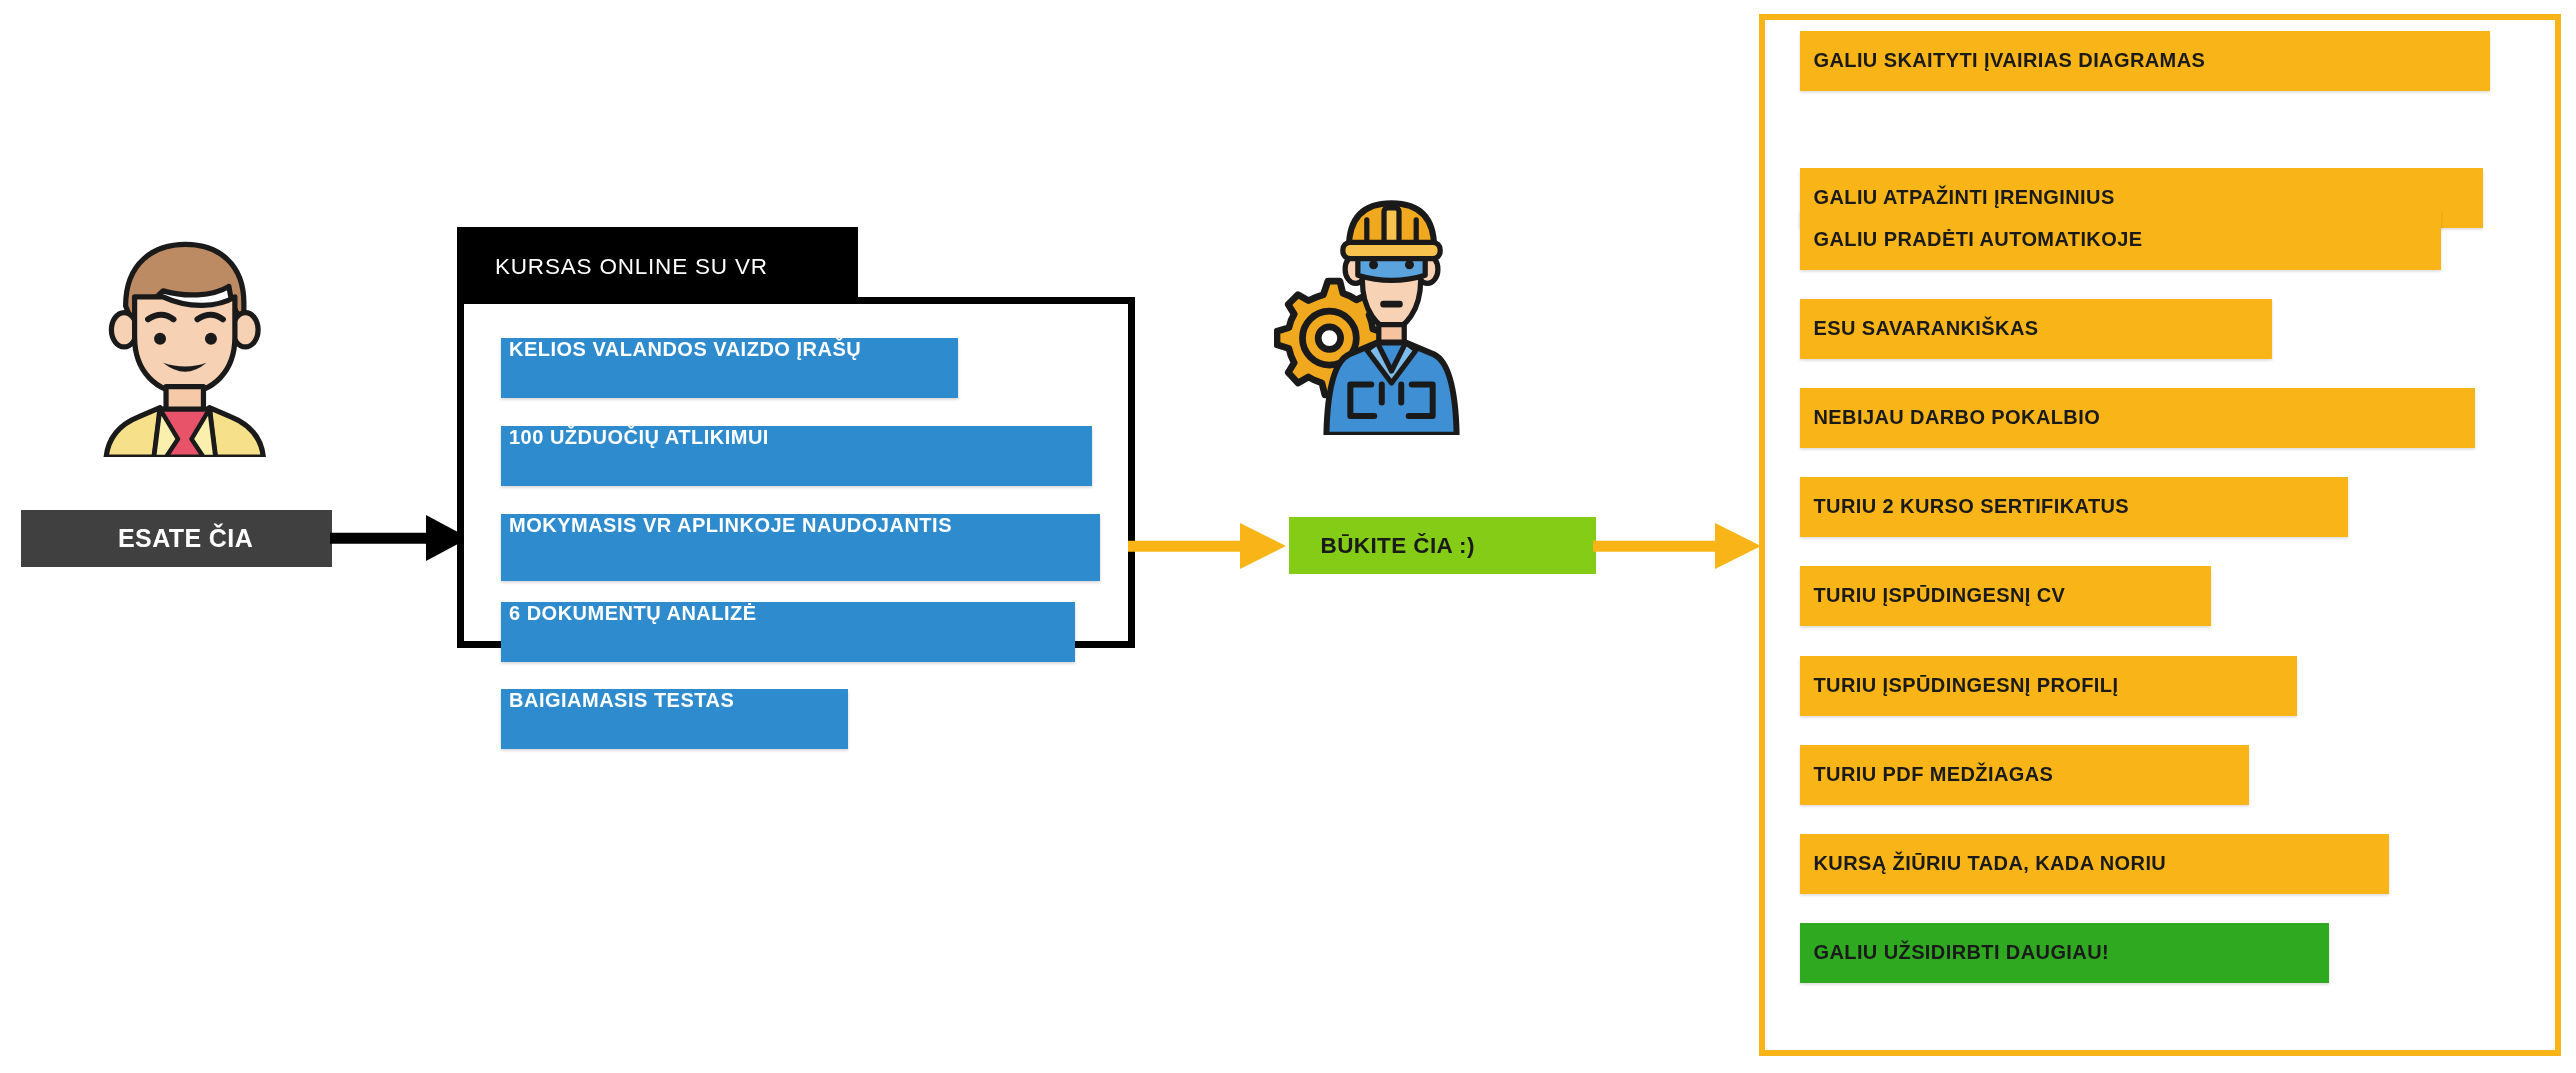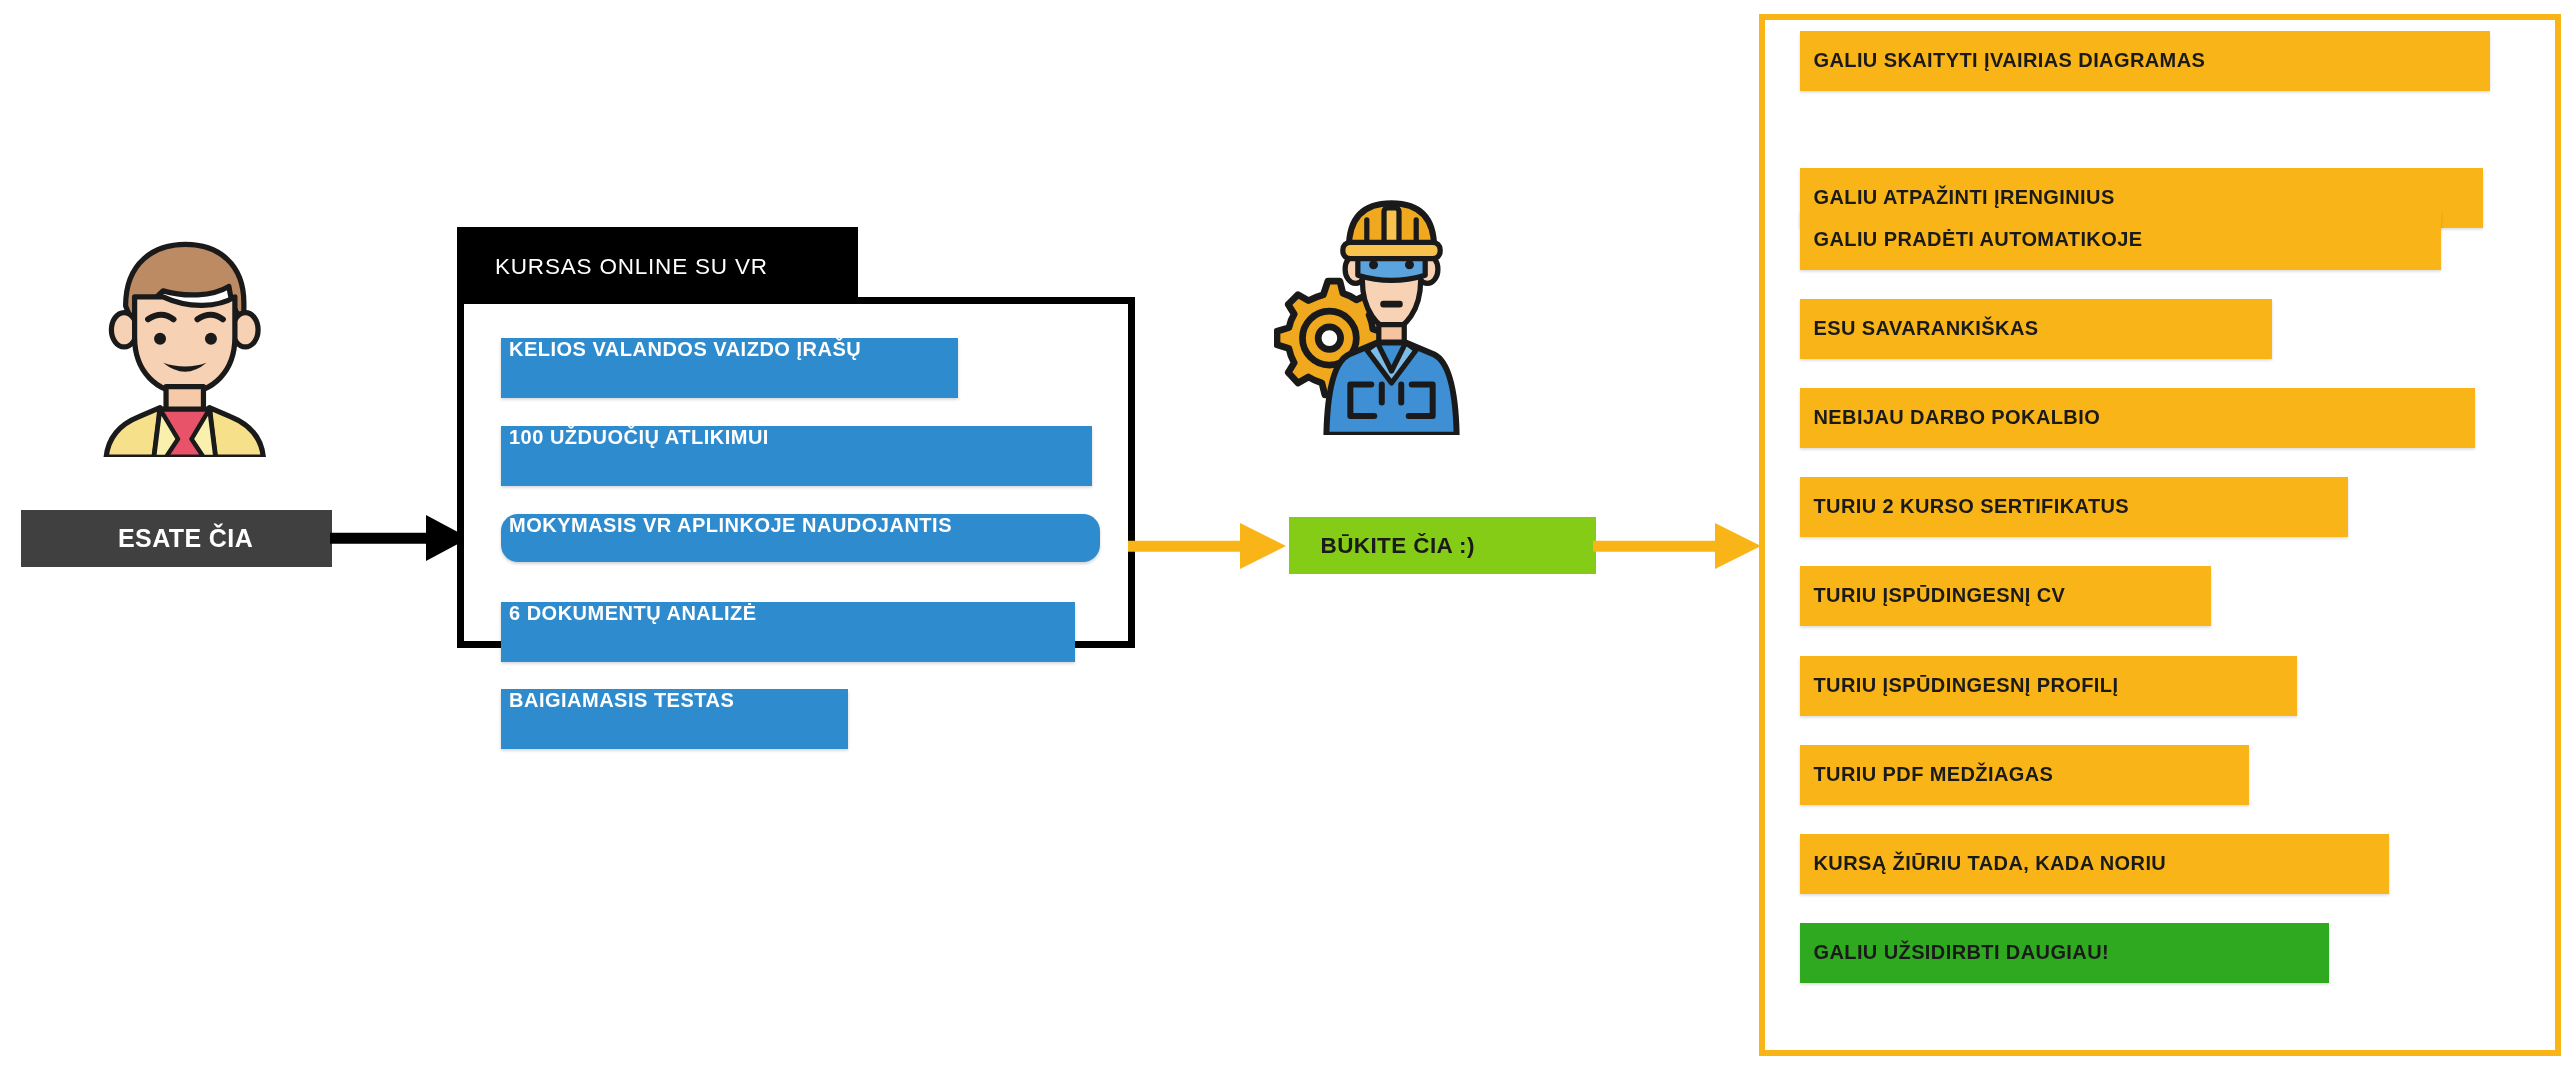--- a/index.html
+++ b/index.html
@@ -147,21 +147,21 @@
     <div id="course-header"></div>
     <div id="course-header-title">KURSAS ONLINE SU VR</div>
     <div id="course-body">
       <div id="course-bars">
           <div class="course-bar" style="left: 37px; top: 34px; width: 457px; height: 60px; background: rgb(46, 139, 206);">
             <span>KELIOS VALANDOS VAIZDO ĮRAŠŲ</span>
           </div>
           <div class="course-bar" style="left: 37px; top: 122px; width: 591px; height: 60px; background: rgb(46, 139, 206);">
             <span>100 UŽDUOČIŲ ATLIKIMUI</span>
           </div>
-          <div class="course-bar" style="left: 37px; top: 210px; width: 599px; height: 48px; background: rgb(46, 139, 206); border-radius: 17px;">
+          <div class="course-bar" style="left: 37px; top: 210px; width: 599px; height: 67px; background: rgb(46, 139, 206);">
             <span>MOKYMASIS VR APLINKOJE NAUDOJANTIS</span>
           </div>
           <div class="course-bar" style="left: 37px; top: 298px; width: 574px; height: 60px; background: rgb(46, 139, 206);">
             <span>6 DOKUMENTŲ ANALIZĖ</span>
           </div>
           <div class="course-bar" style="left: 37px; top: 385px; width: 347px; height: 60px; background: rgb(46, 139, 206);">
             <span>BAIGIAMASIS TESTAS</span>
           </div>
         </div>
     </div>

